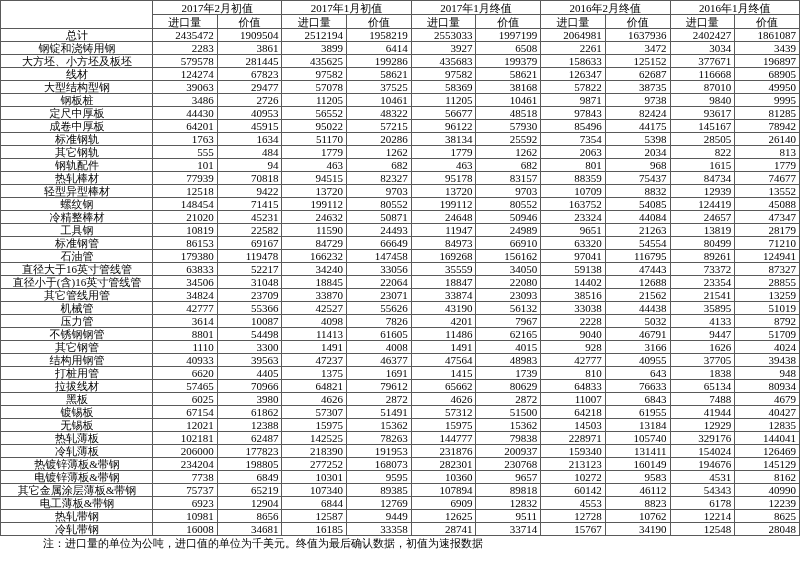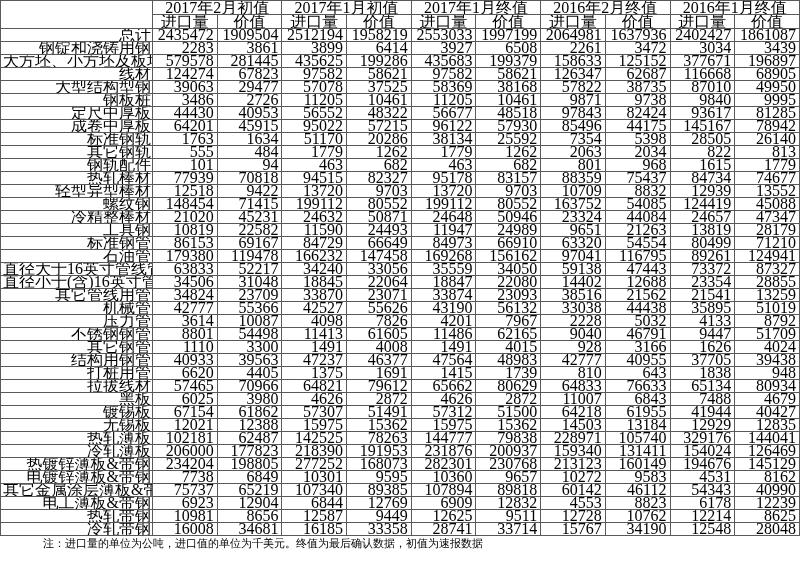--- a/index.html
+++ b/index.html
@@ -9,32 +9,32 @@
     color:#000;
     -webkit-font-smoothing:antialiased;
   }
   .sheet{width:800px;height:586px;}
   .title{
     height:13px;line-height:13px;font-size:12px;text-align:center;
     white-space:nowrap;overflow:hidden;
   }
   table{
     width:800px;height:418px;border-collapse:collapse;table-layout:fixed;
-    font-size:16px;
+    font-size:11px;
   }
   th,td{
     border:1px solid #595959;
     padding:0 3px 0 1px;
     white-space:nowrap;overflow:hidden;
     font-weight:normal;
     line-height:12px;
   }
   thead tr{height:14px;}
   thead th{text-align:center;padding:0 1px;}
-  td.name{text-align:right;padding:0 1px 0 2px;}
+  td.name{text-align:center;padding:0 1px 0 2px;}
   td.num{text-align:right;}
   .footnote{
     height:14px;line-height:14px;font-size:11px;text-align:left;
     padding-left:2px;white-space:nowrap;overflow:hidden;margin-left:41px;
   }
 </style>
 </head>
 <body>
 
 <div class="sheet">

